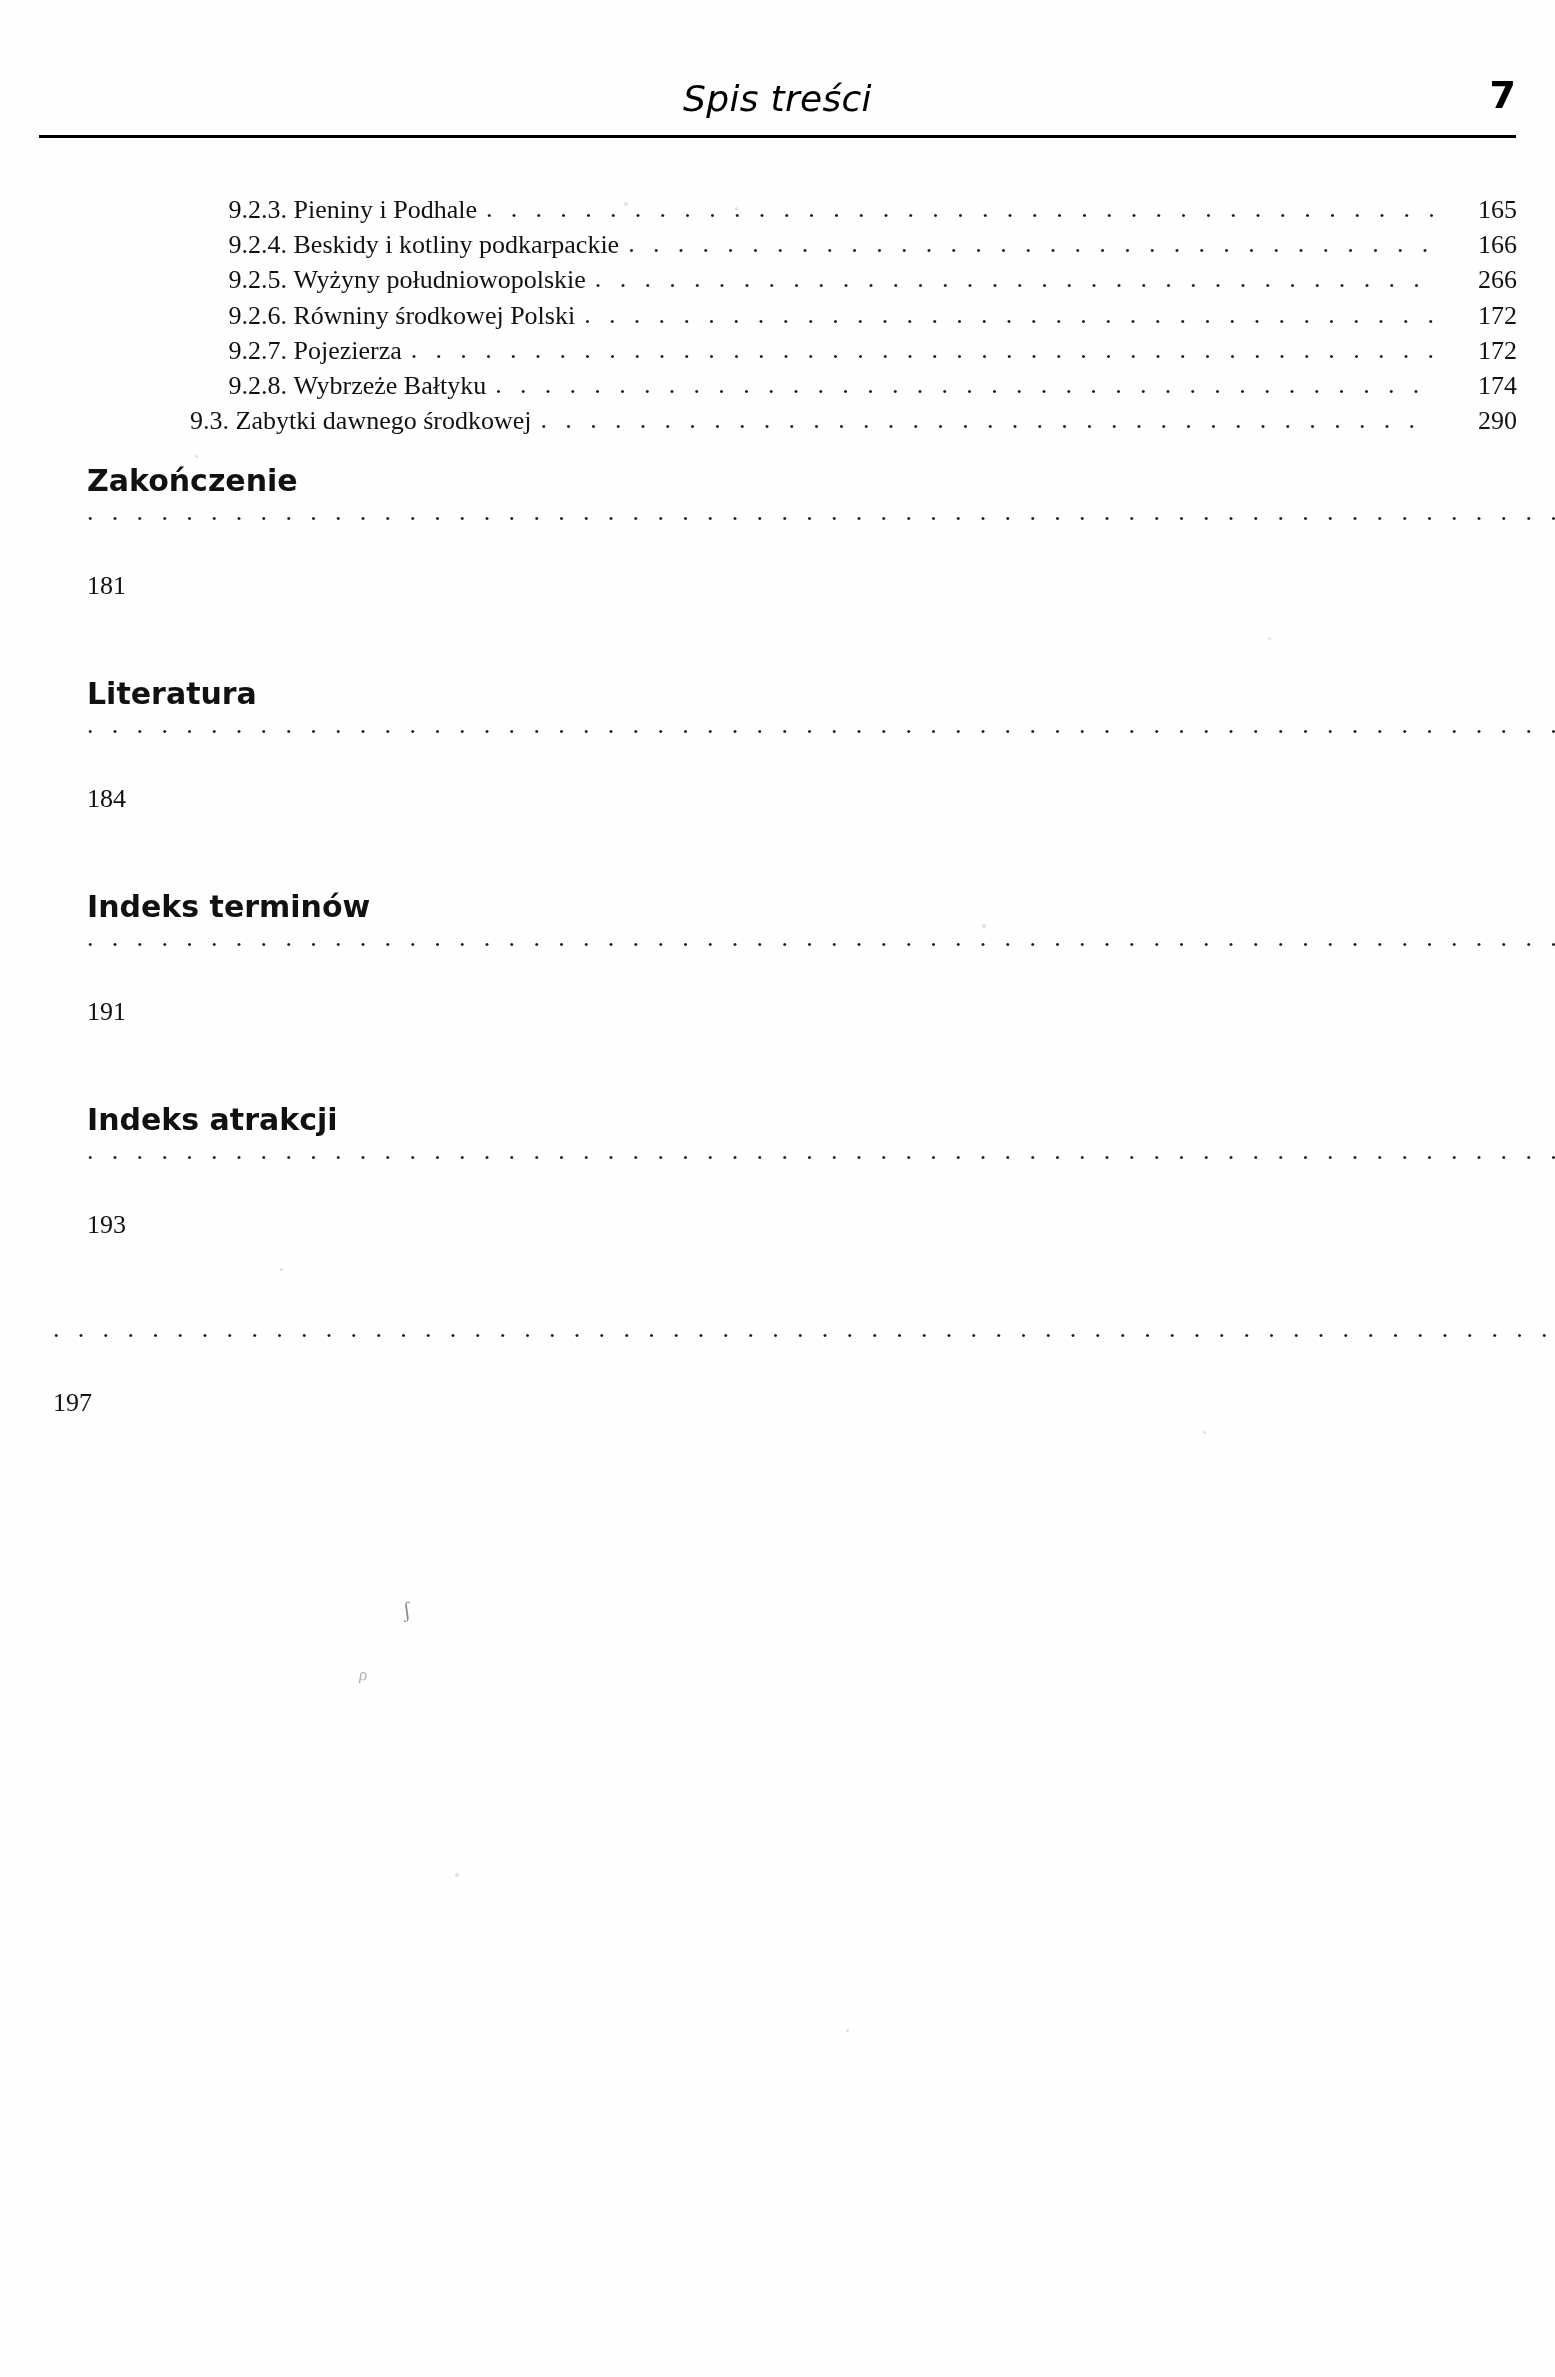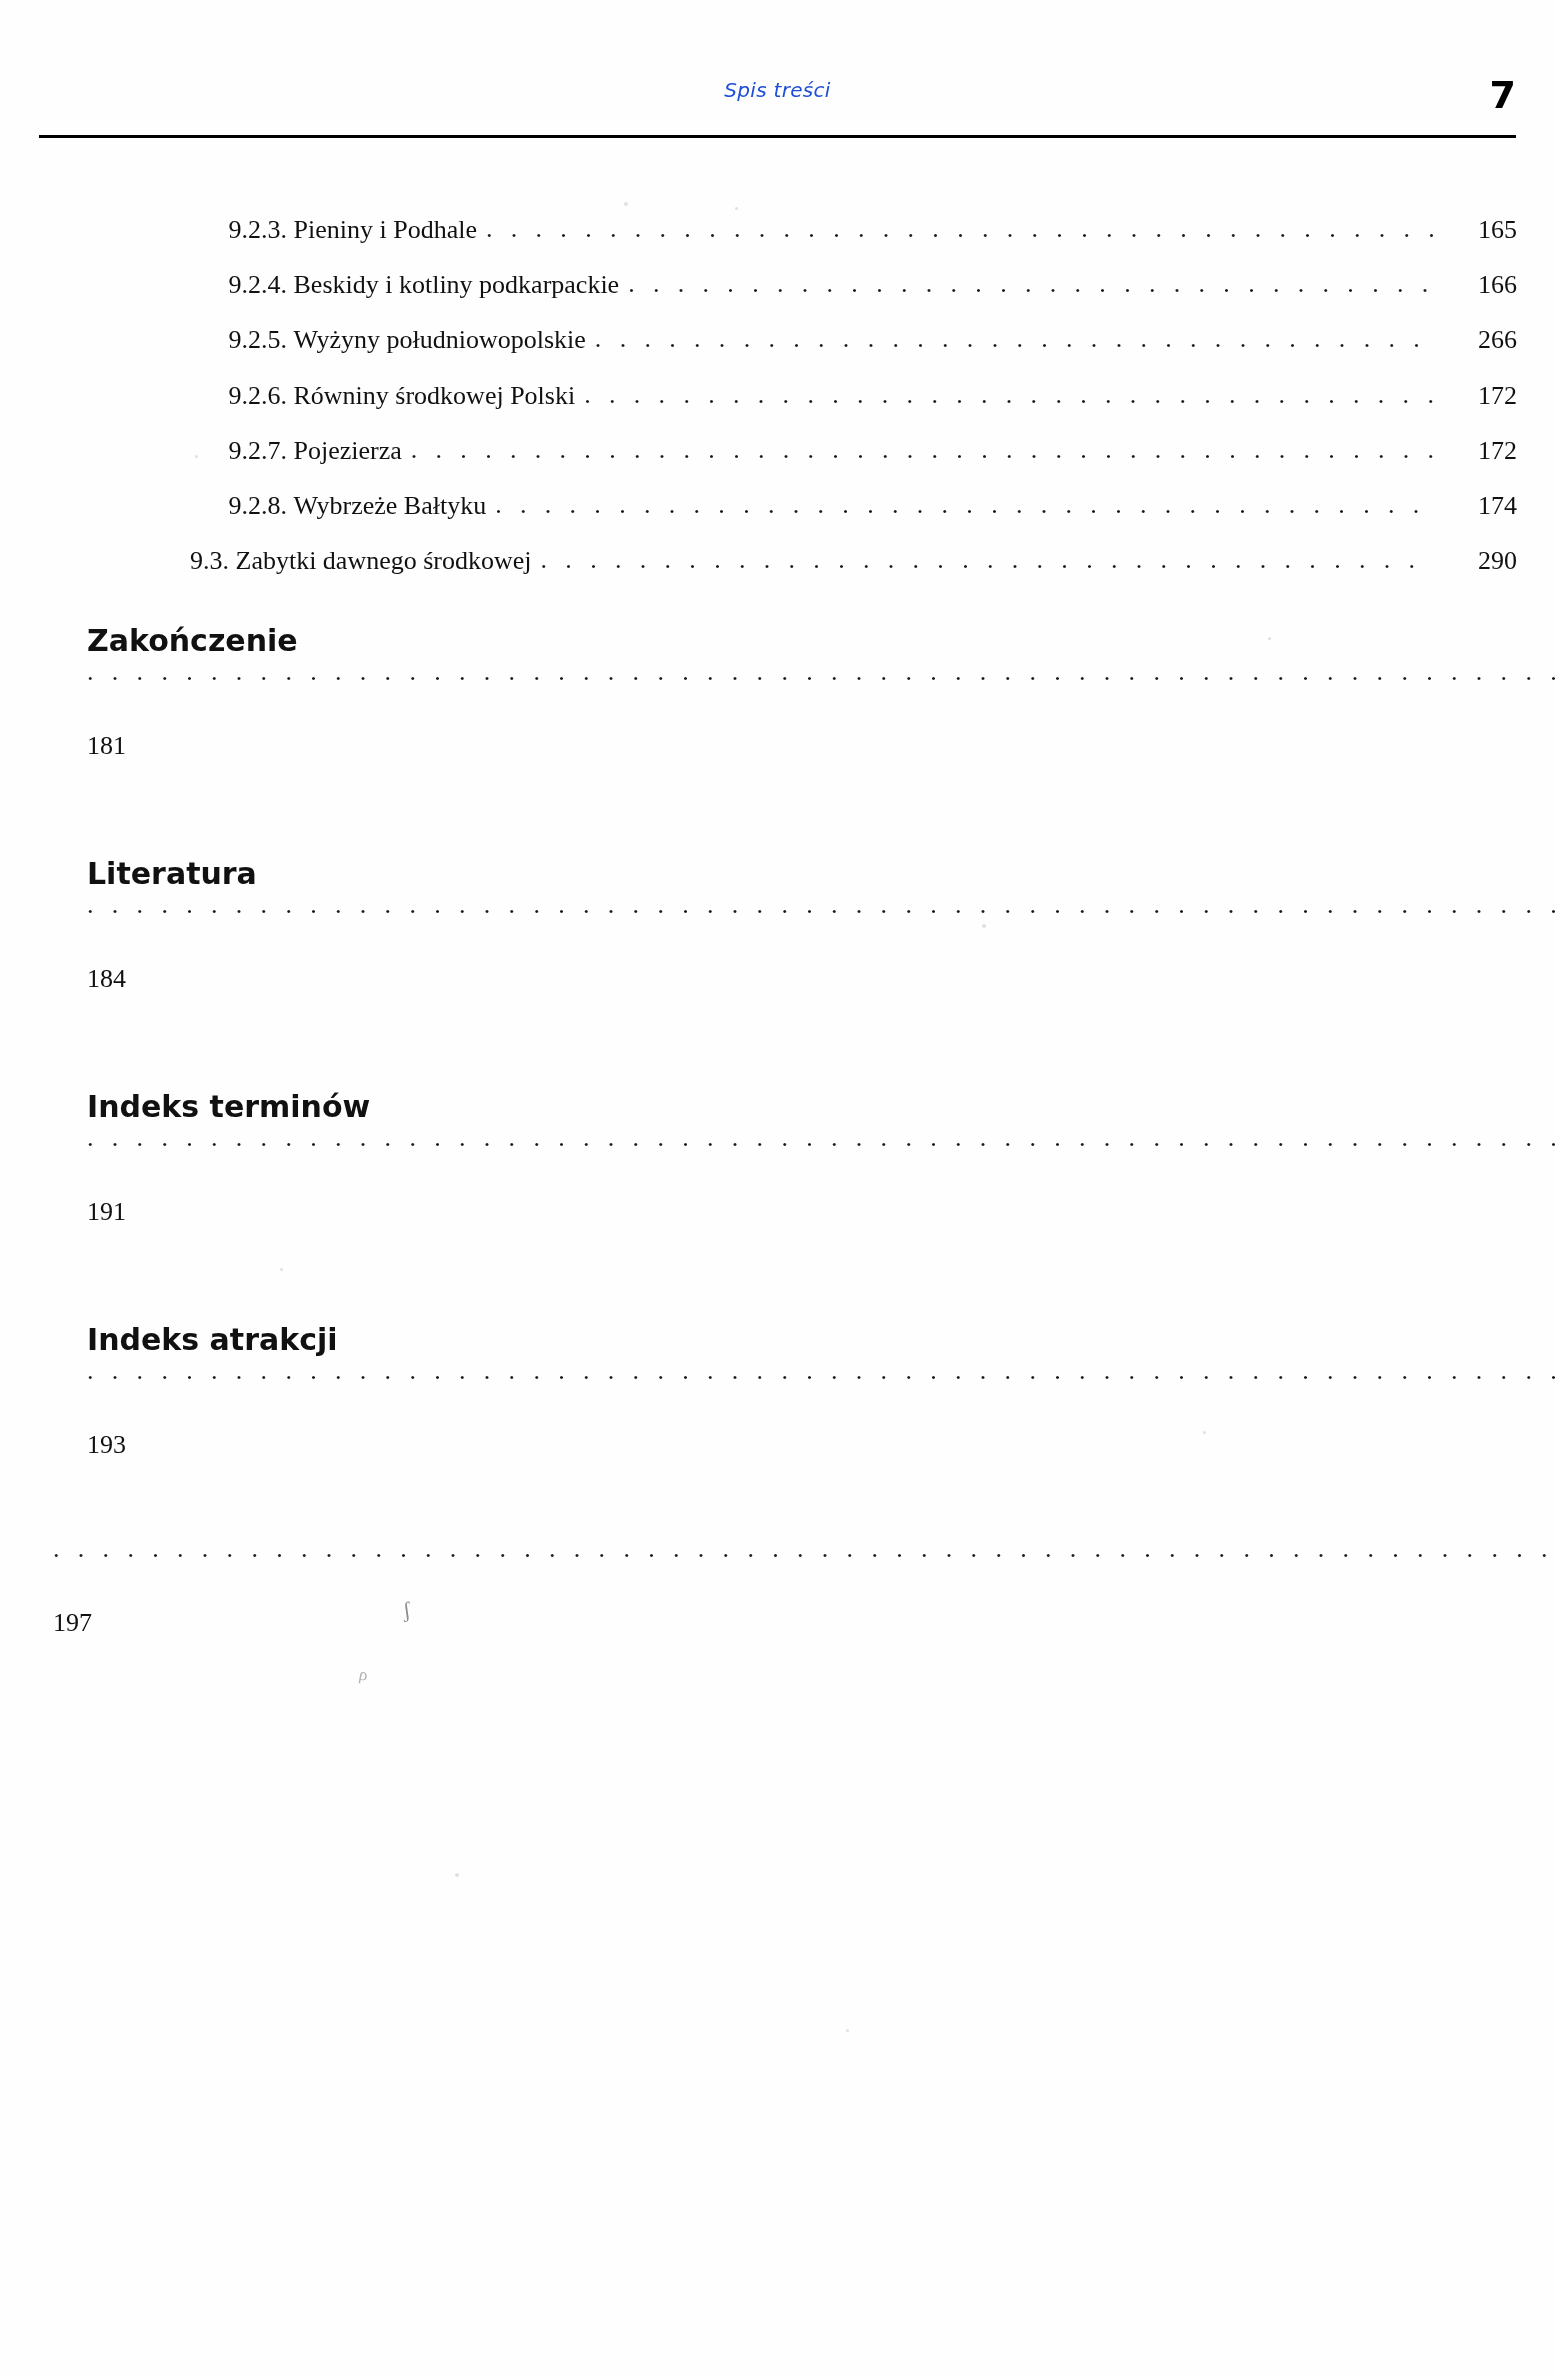--- a/index.html
+++ b/index.html
@@ -33,23 +33,23 @@
     height: 72px;
   }
   .header-title {
     position: absolute;
     top: 0;
     left: 0;
     right: 0;
     text-align: center;
     font-family: "DejaVu Sans", sans-serif;
     font-style: italic;
-    font-size: 20px;
+    font-size: 36px;
     letter-spacing: 0.3px;
-    color: #1d4ed8;
+    color: #000000;
   }
   .header-pagenum {
     position: absolute;
     top: -5.2px;
     right: 0;
     font-family: "DejaVu Sans", sans-serif;
     font-weight: bold;
     font-size: 38px;
     color: #000000;
   }
@@ -81,21 +81,20 @@
     flex: 0 0 auto;
     text-align: right;
     font-size: 26px;
     white-space: pre;
   }
   .toc-label {
     flex: 0 0 auto;
     font-size: 26px;
     white-space: pre;
     padding-left: 6.5px;
-    margin-top: 20px;
   }
   .toc-leader {
     flex: 1 1 auto;
     overflow: hidden;
     white-space: nowrap;
     font-size: 26px;
     letter-spacing: 5.9px;
     color: #1a1a1a;
     margin: 0 6.5px 0 9px;
     transform: translateY(-1.3px);

